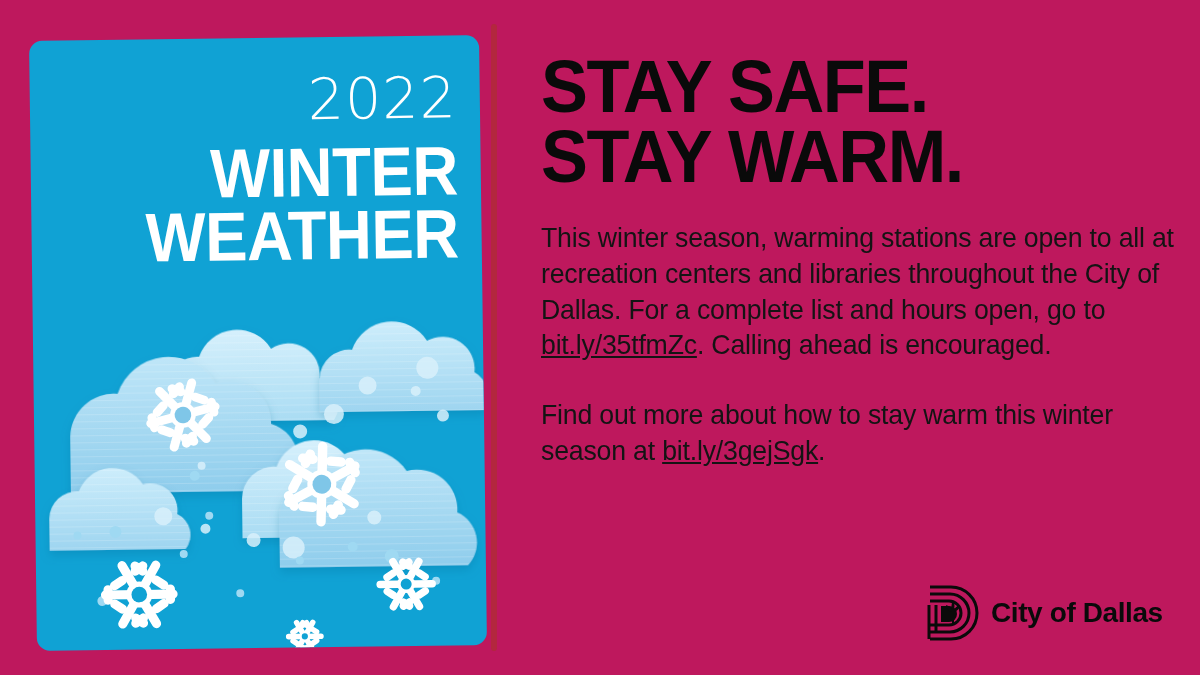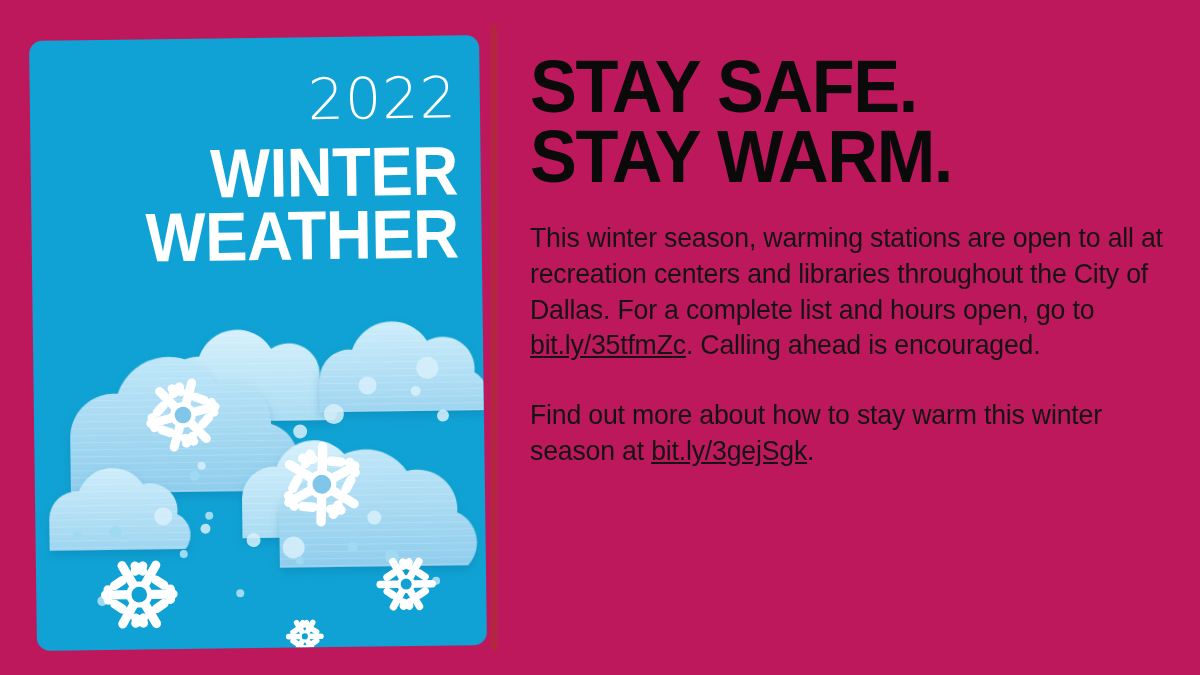--- a/index.html
+++ b/index.html
@@ -38,21 +38,21 @@
   .poster-art{position:absolute;left:0;top:255px;width:450px;height:355px;}
 
   
   .divider{
     position:absolute;left:491px;top:24px;width:6px;height:627px;
     background:#b3273e;border-radius:3px;
   }
 
   
   .content{
-    position:absolute;left:530px;top:52px;width:660px;height:600px;
+    position:absolute;left:541px;top:52px;width:660px;height:600px;
   }
   .headline{
     color:#0a0a0a;font-weight:bold;
     font-size:74px;line-height:0.94;letter-spacing:-1.5px;
     transform:scaleX(0.95);transform-origin:0 0;
     font-family:"Liberation Sans","DejaVu Sans",sans-serif;
     margin:0;
   }
   .headline .hl{display:block;white-space:nowrap;}
   .body-copy{
@@ -302,14 +302,39 @@
       <span class="hl">STAY SAFE.</span>
       <span class="hl">STAY WARM.</span>
     </h1>
 
     <p class="body-copy para-1"><span>This winter season, warming stations are open to all at recreation centers and libraries throughout the City of Dallas. For a complete list and hours open, go to </span><a class="link" href="#">bit.ly/35tfmZc</a><span>. Calling ahead is encouraged.</span></p>
 
     <p class="body-copy para-2"><span>Find out more about how to stay warm this winter season at </span><a class="link" href="#">bit.ly/3gejSgk</a><span>.</span></p>
 
   </div>
 
+  <div class="logo">
+    <svg class="logo-mark" viewBox="0 0 108 112" xmlns="http://www.w3.org/2000/svg">
+      <g fill="none" stroke="#0a0a0a">
+
+        <path d="M8,4 H50 A52,52 0 0,1 50,108 H8" stroke-width="6"></path>
+        <path d="M8,18 H48 A38,38 0 0,1 48,94 H8" stroke-width="6"></path>
+        <path d="M8,32 H46 A24,24 0 0,1 46,80 H8" stroke-width="6"></path>
+
+        <path d="M6,40 V108" stroke-width="6"></path>
+        <path d="M20,40 V96" stroke-width="6"></path>
+      </g>
+
+      <g>
+        <path d="M30,42 H46 A16,16 0 0,1 46,74 H30 Z" fill="#0a0a0a"></path>
+
+        <g fill="#0a0a0a">
+          <path d="M54,30 C58,38 58,46 54,52 C50,46 50,38 54,30 Z"></path>
+          <path d="M40,40 C47,42 52,47 53,54 C46,53 41,48 40,40 Z"></path>
+          <path d="M68,40 C67,48 62,53 55,54 C56,47 61,42 68,40 Z"></path>
+          <rect x="52" y="50" width="4" height="26"></rect>
+        </g>
+      </g>
+    </svg>
+    <span class="logo-text">City of Dallas</span>
+  </div>
 
 </div>
 
 </body></html>

